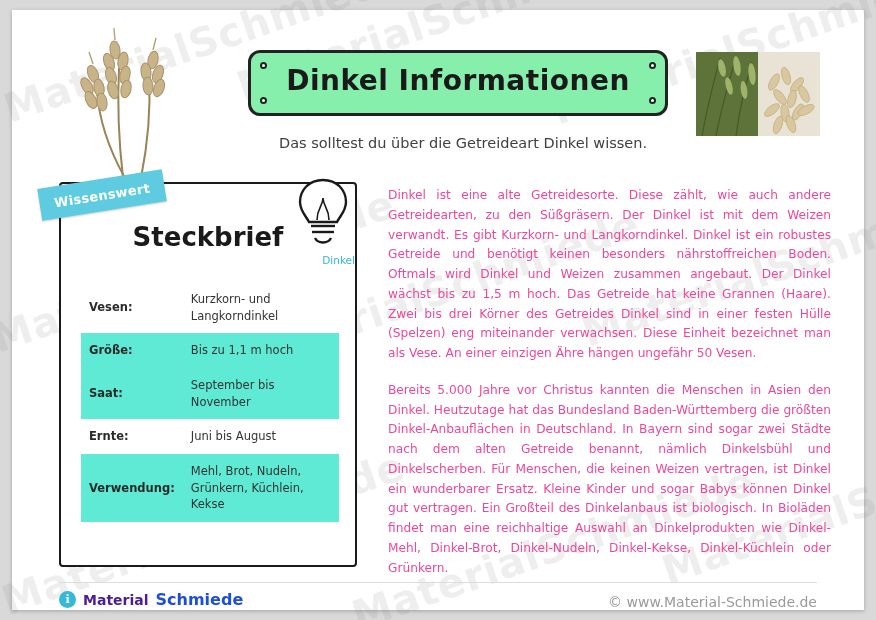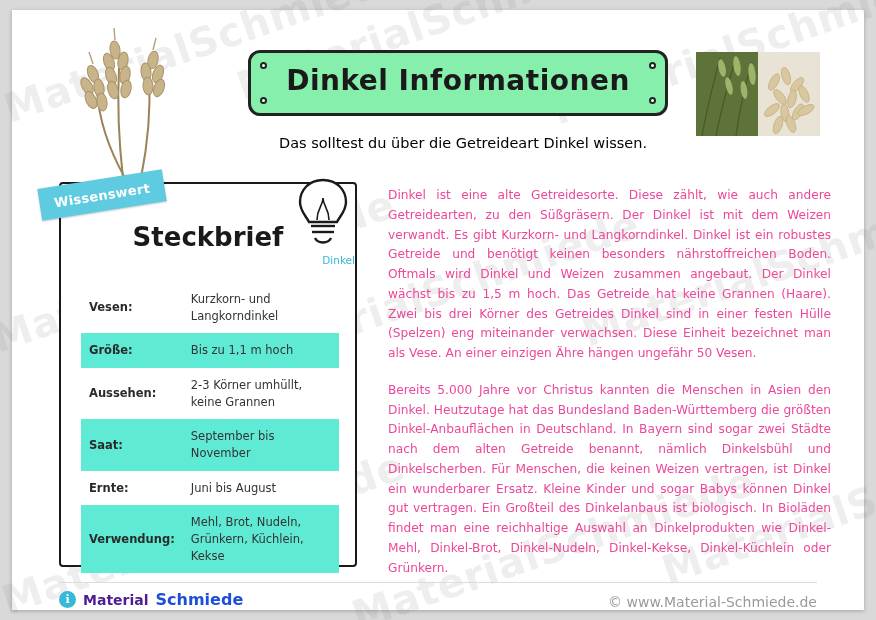--- a/index.html
+++ b/index.html
@@ -88,21 +88,21 @@
     letter-spacing: 0.5px;
   }
   .subtitle {
     position: absolute;
     left: 236px;
     top: 125px;
     width: 430px;
     text-align: center;
     font-family: "DejaVu Sans", sans-serif;
     font-size: 14.5px;
-    color: #000000;
+    color: #404040;
   }
 
   
   .photo {
     position: absolute;
     right: 44px;
     top: 42px;
     width: 124px;
     height: 84px;
     overflow: hidden;
@@ -357,24 +357,20 @@
     <table class="facts">
       <tbody>
           <tr>
         <td class="k">Vesen:</td>
         <td>Kurzkorn- und Langkorndinkel</td>
       </tr>
       <tr class="alt">
         <td class="k">Größe:</td>
         <td>Bis zu 1,1 m hoch</td>
       </tr>
-      <tr>
-        <td class="k">Aussehen:</td>
-        <td>2-3 Körner umhüllt, keine Grannen</td>
-      </tr>
       <tr class="alt">
         <td class="k">Saat:</td>
         <td>September bis November</td>
       </tr>
       <tr>
         <td class="k">Ernte:</td>
         <td>Juni bis August</td>
       </tr>
       <tr class="alt">
         <td class="k">Verwendung:</td>

